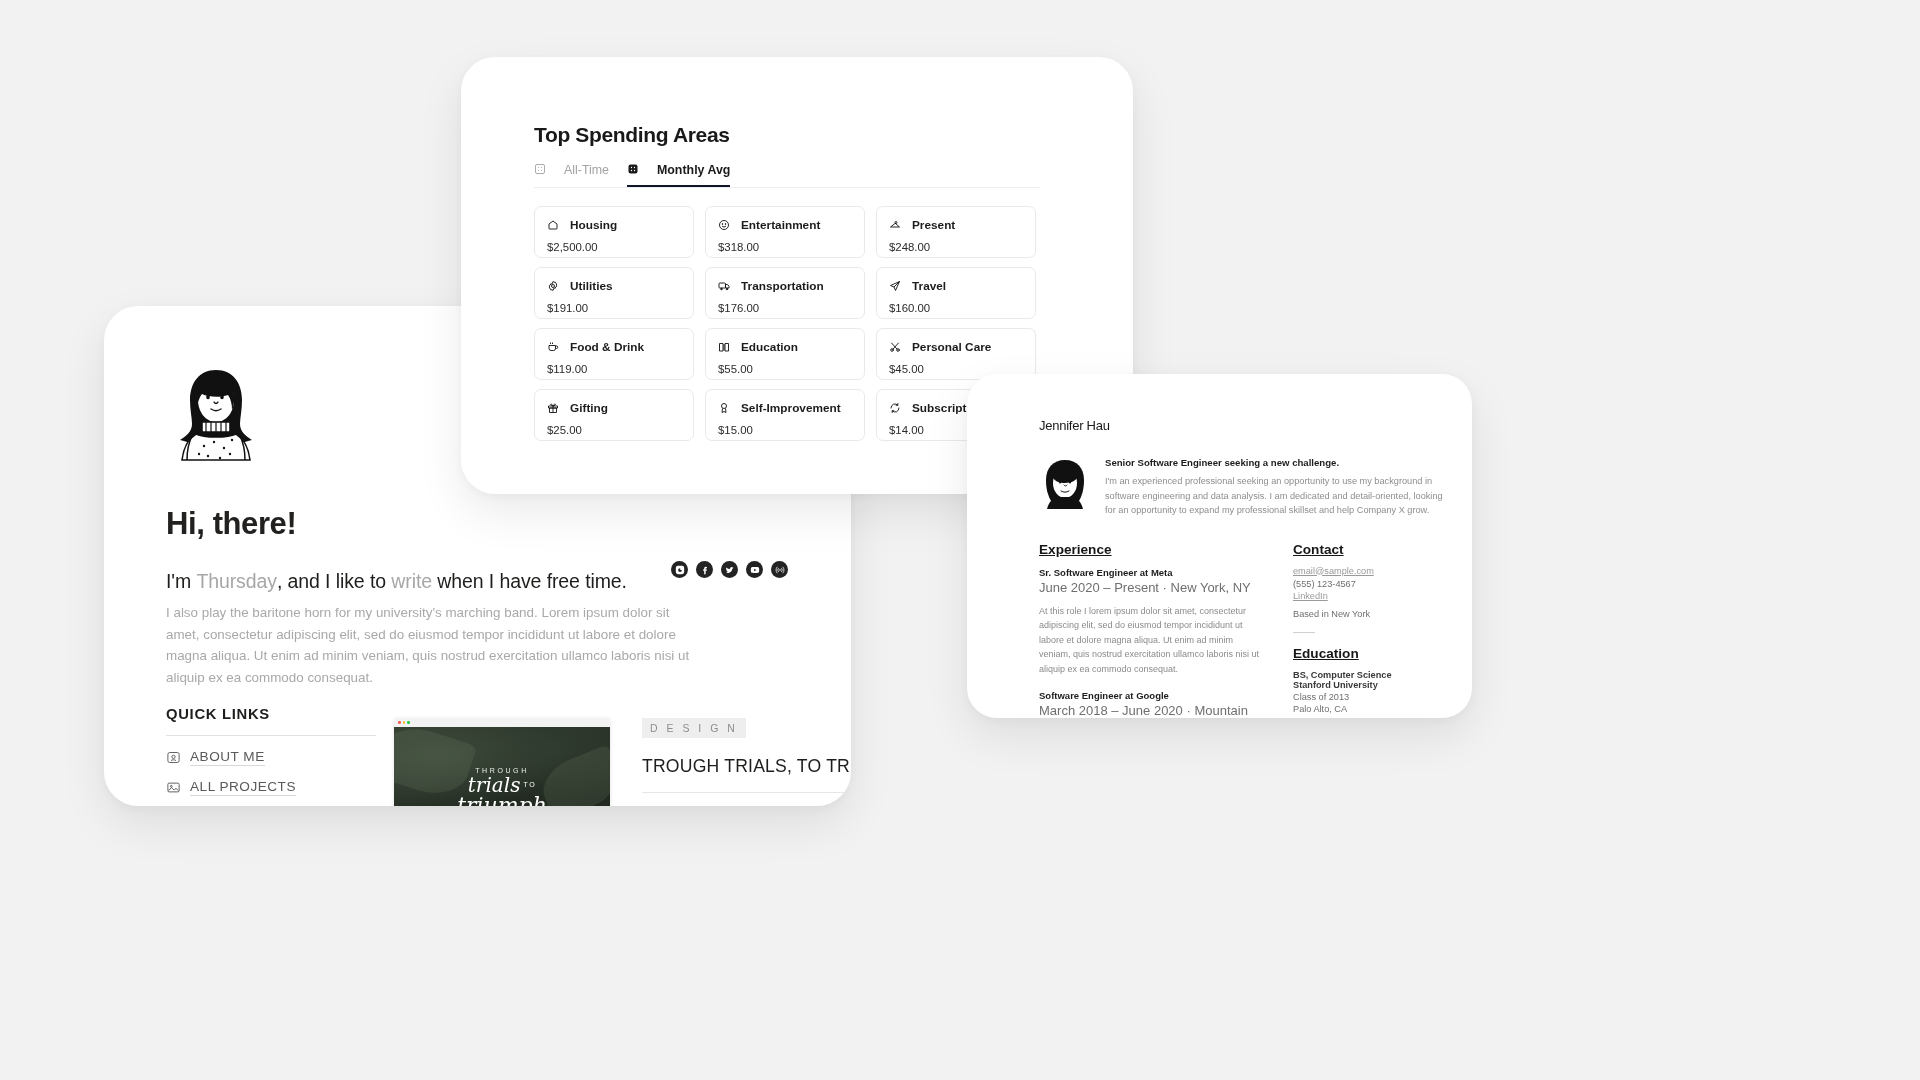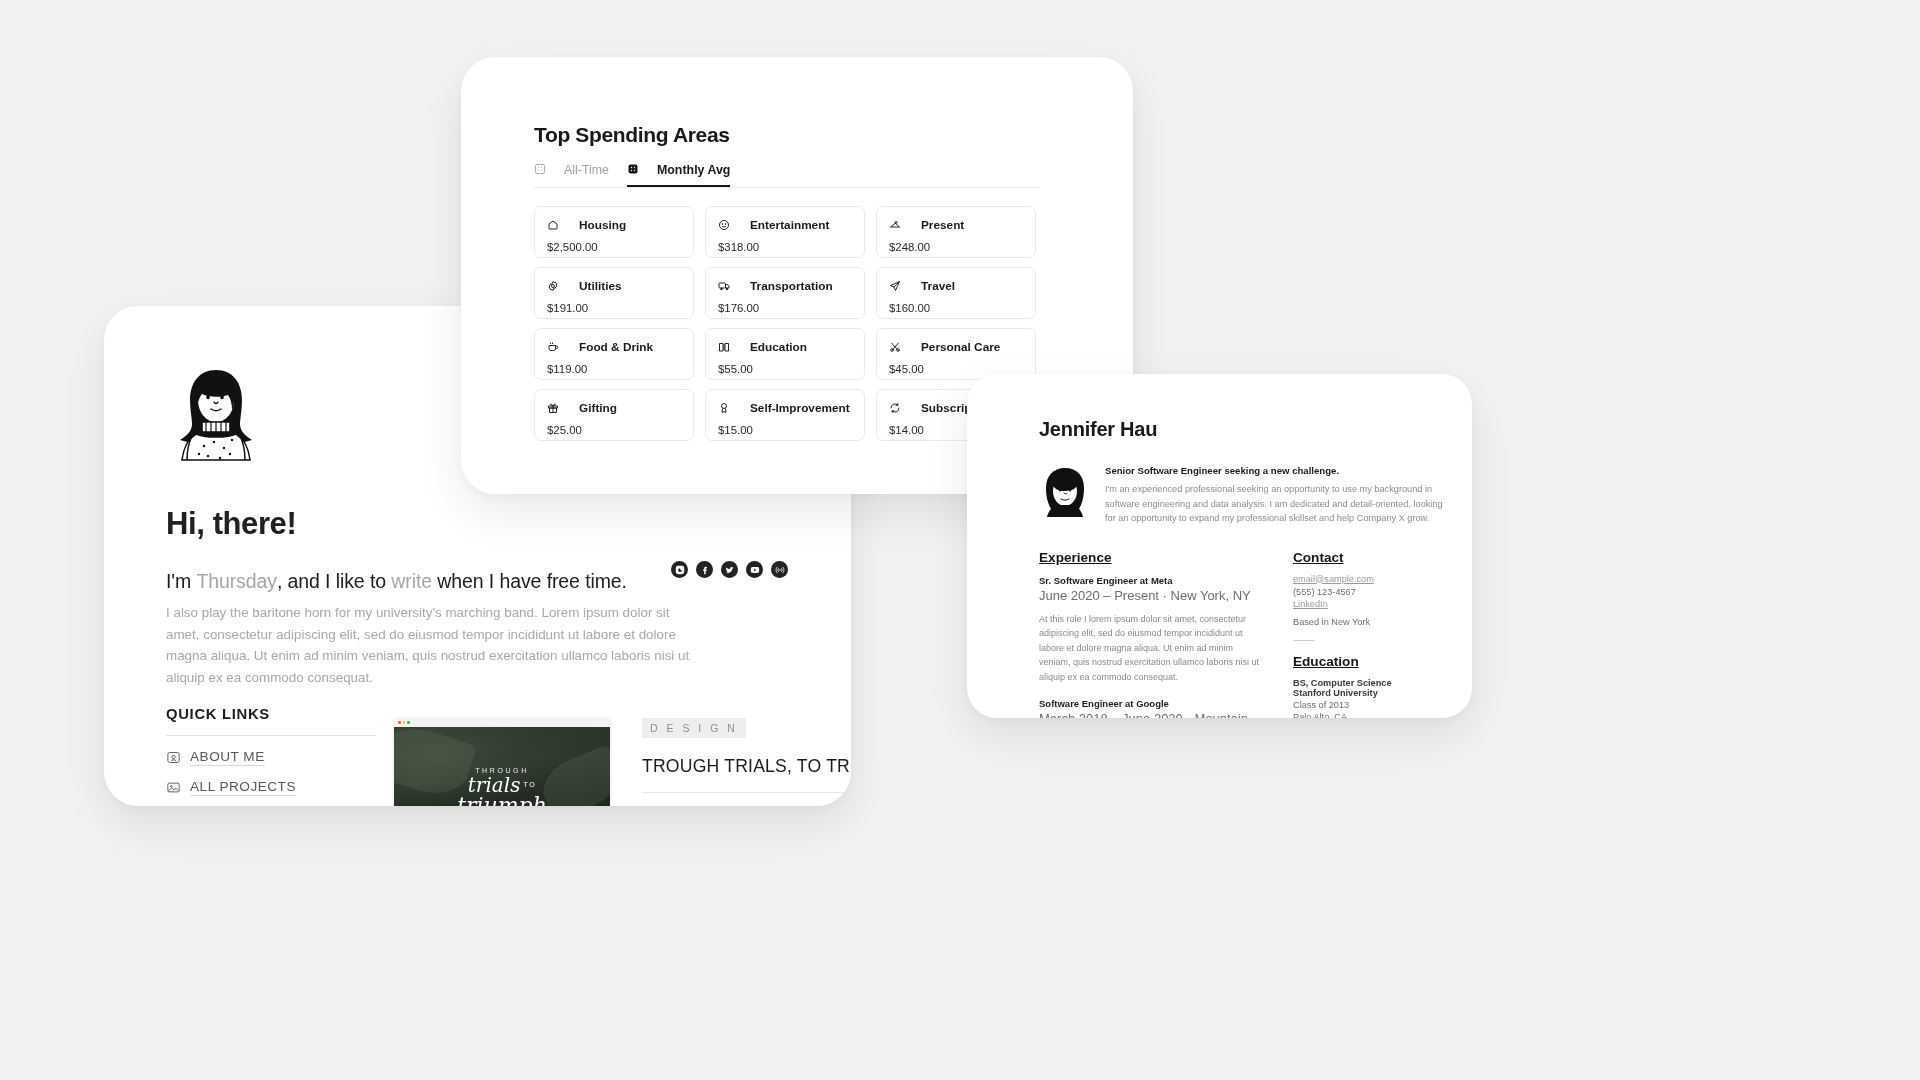--- a/index.html
+++ b/index.html
@@ -147,35 +147,35 @@
 
   .sp-grid {
     display: grid; grid-template-columns: repeat(3, 160px);
     gap: 9px 11px; margin-top: 18px;
   }
   .sp-cell {
     border: 1px solid #e9e9e9; border-radius: 7px;
     padding: 11px 12px 12px 12px; background: #fff;
     height: 52px;
   }
-  .sp-cell-head { display: flex; align-items: center; gap: 20px; }
+  .sp-cell-head { display: flex; align-items: center; gap: 11px; }
   .sp-cell-head svg { width: 12px; height: 12px; flex: none; }
   .sp-name { font-size: 11.8px; font-weight: bold; color: #1c1c1c; white-space: nowrap; }
   .sp-amt { font-size: 11.4px; color: #2b2b2b; margin-top: 9px; }
 
   
   #resume-card {
     left: 967px; top: 374px;
     width: 505px; height: 344px;
     z-index: 4;
     padding: 44px 0 0 72px;
     border-radius: 30px;
   }
   .rs-name {
-    font-size: 20px; font-weight: bold; color: #1a1a1a;
+    font-size: 13px; font-weight: normal; color: #1a1a1a;
     letter-spacing: -0.25px;
   }
   .rs-top { display: flex; gap: 14px; margin-top: 24px; }
   .rs-photo { width: 52px; height: 52px; flex: none; }
   .rs-headline { font-size: 9.6px; font-weight: bold; color: #1d1d1d; }
   .rs-summary {
     font-size: 9.2px; line-height: 1.58; color: #8e8e8e;
     margin-top: 6px; max-width: 345px;
   }
   .rs-cols { display: flex; gap: 26px; margin-top: 24px; }

